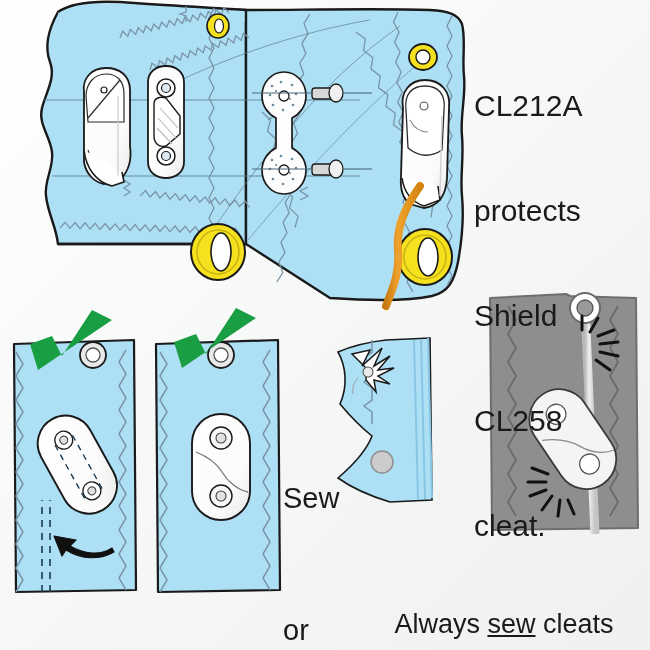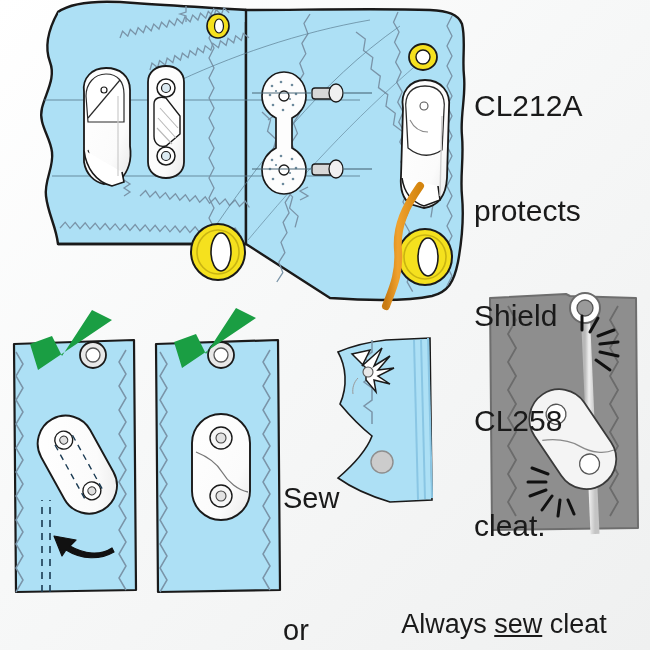--- a/index.html
+++ b/index.html
@@ -317,18 +317,18 @@
     <div>cleat.</div>
   </div>
 
   <div class="txt" id="sewrivet">
     <div>Sew</div>
     <div>or</div>
     
   </div>
 
   <div class="txt" id="footer">
-    <div><span>Always </span><u>sew</u><span> cleat</span></div>
+    <div><span>Always </span><u>sew</u><span> cleats</span></div>
     
     
   </div>
 
 </div>
 
 </body></html>

